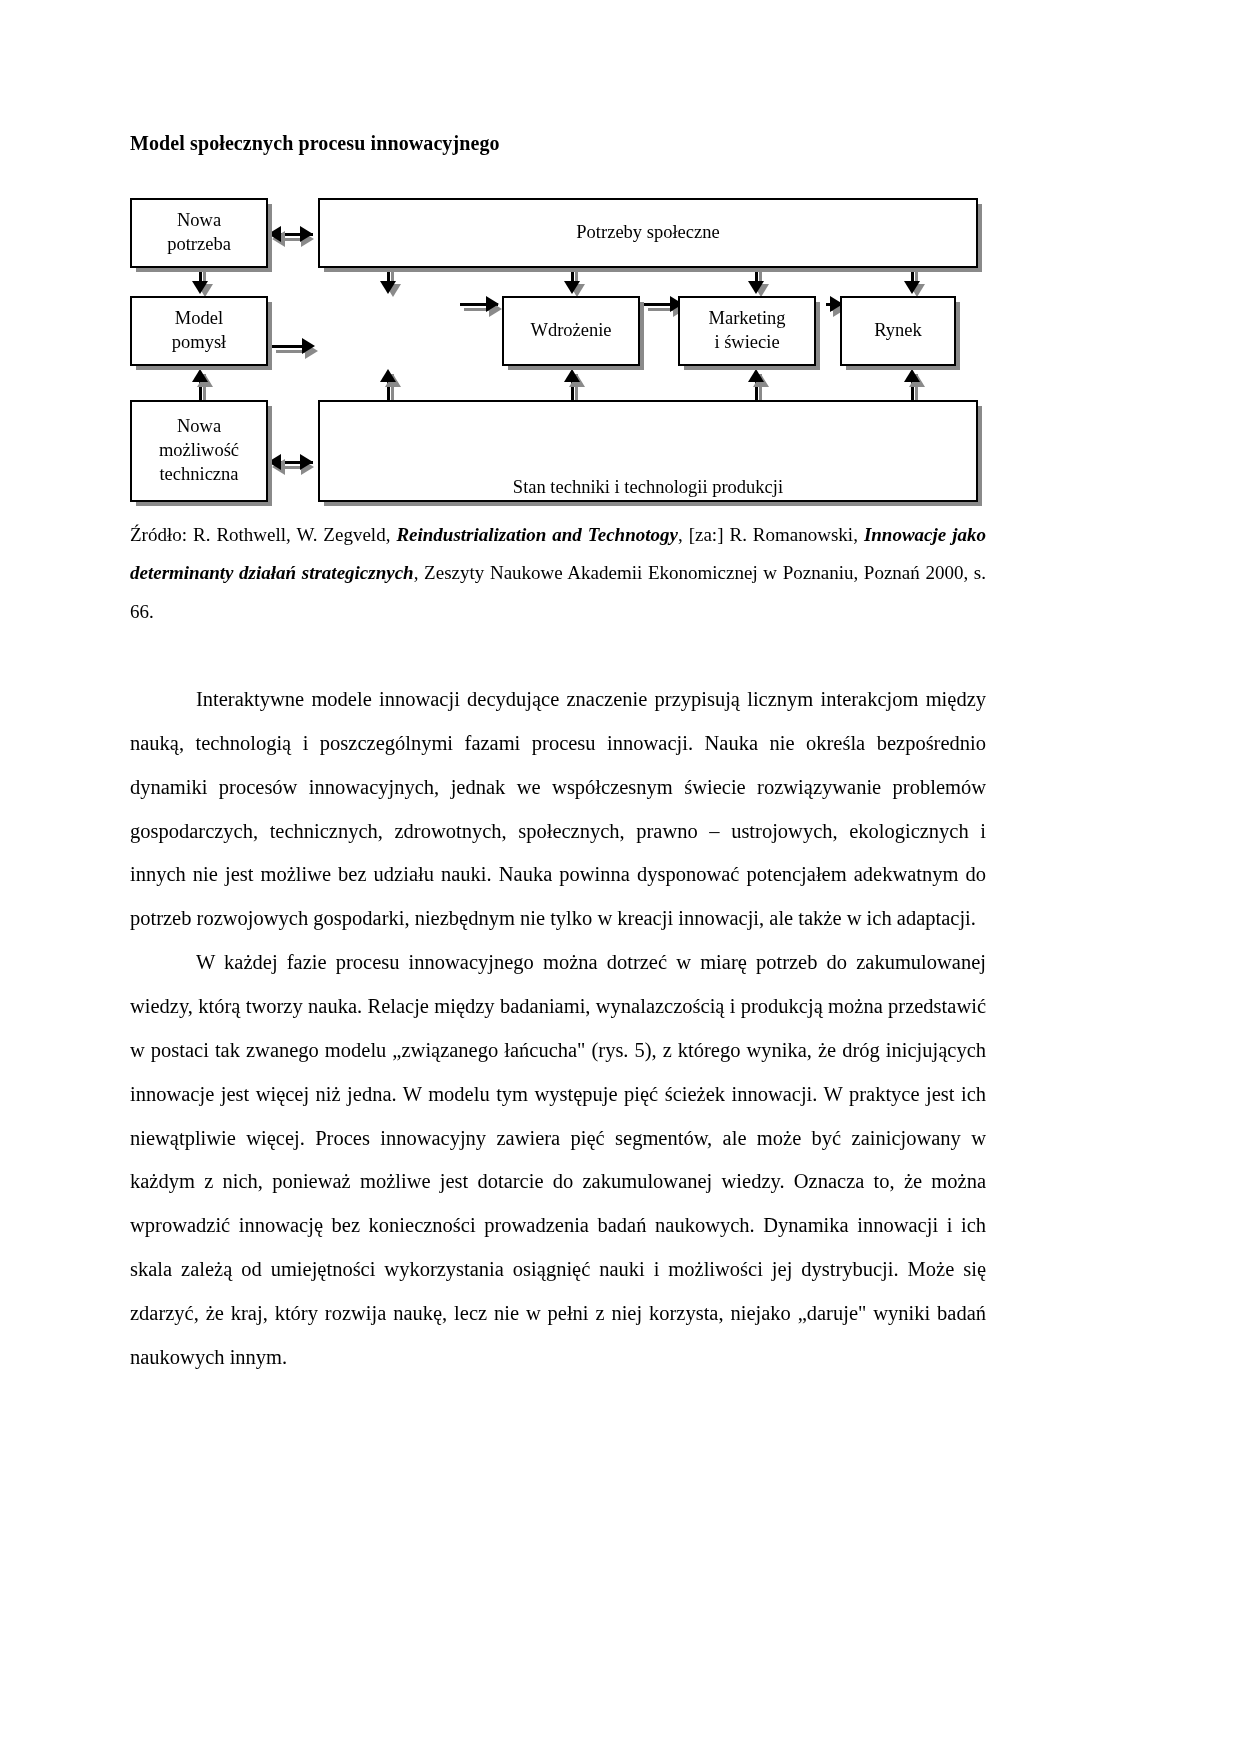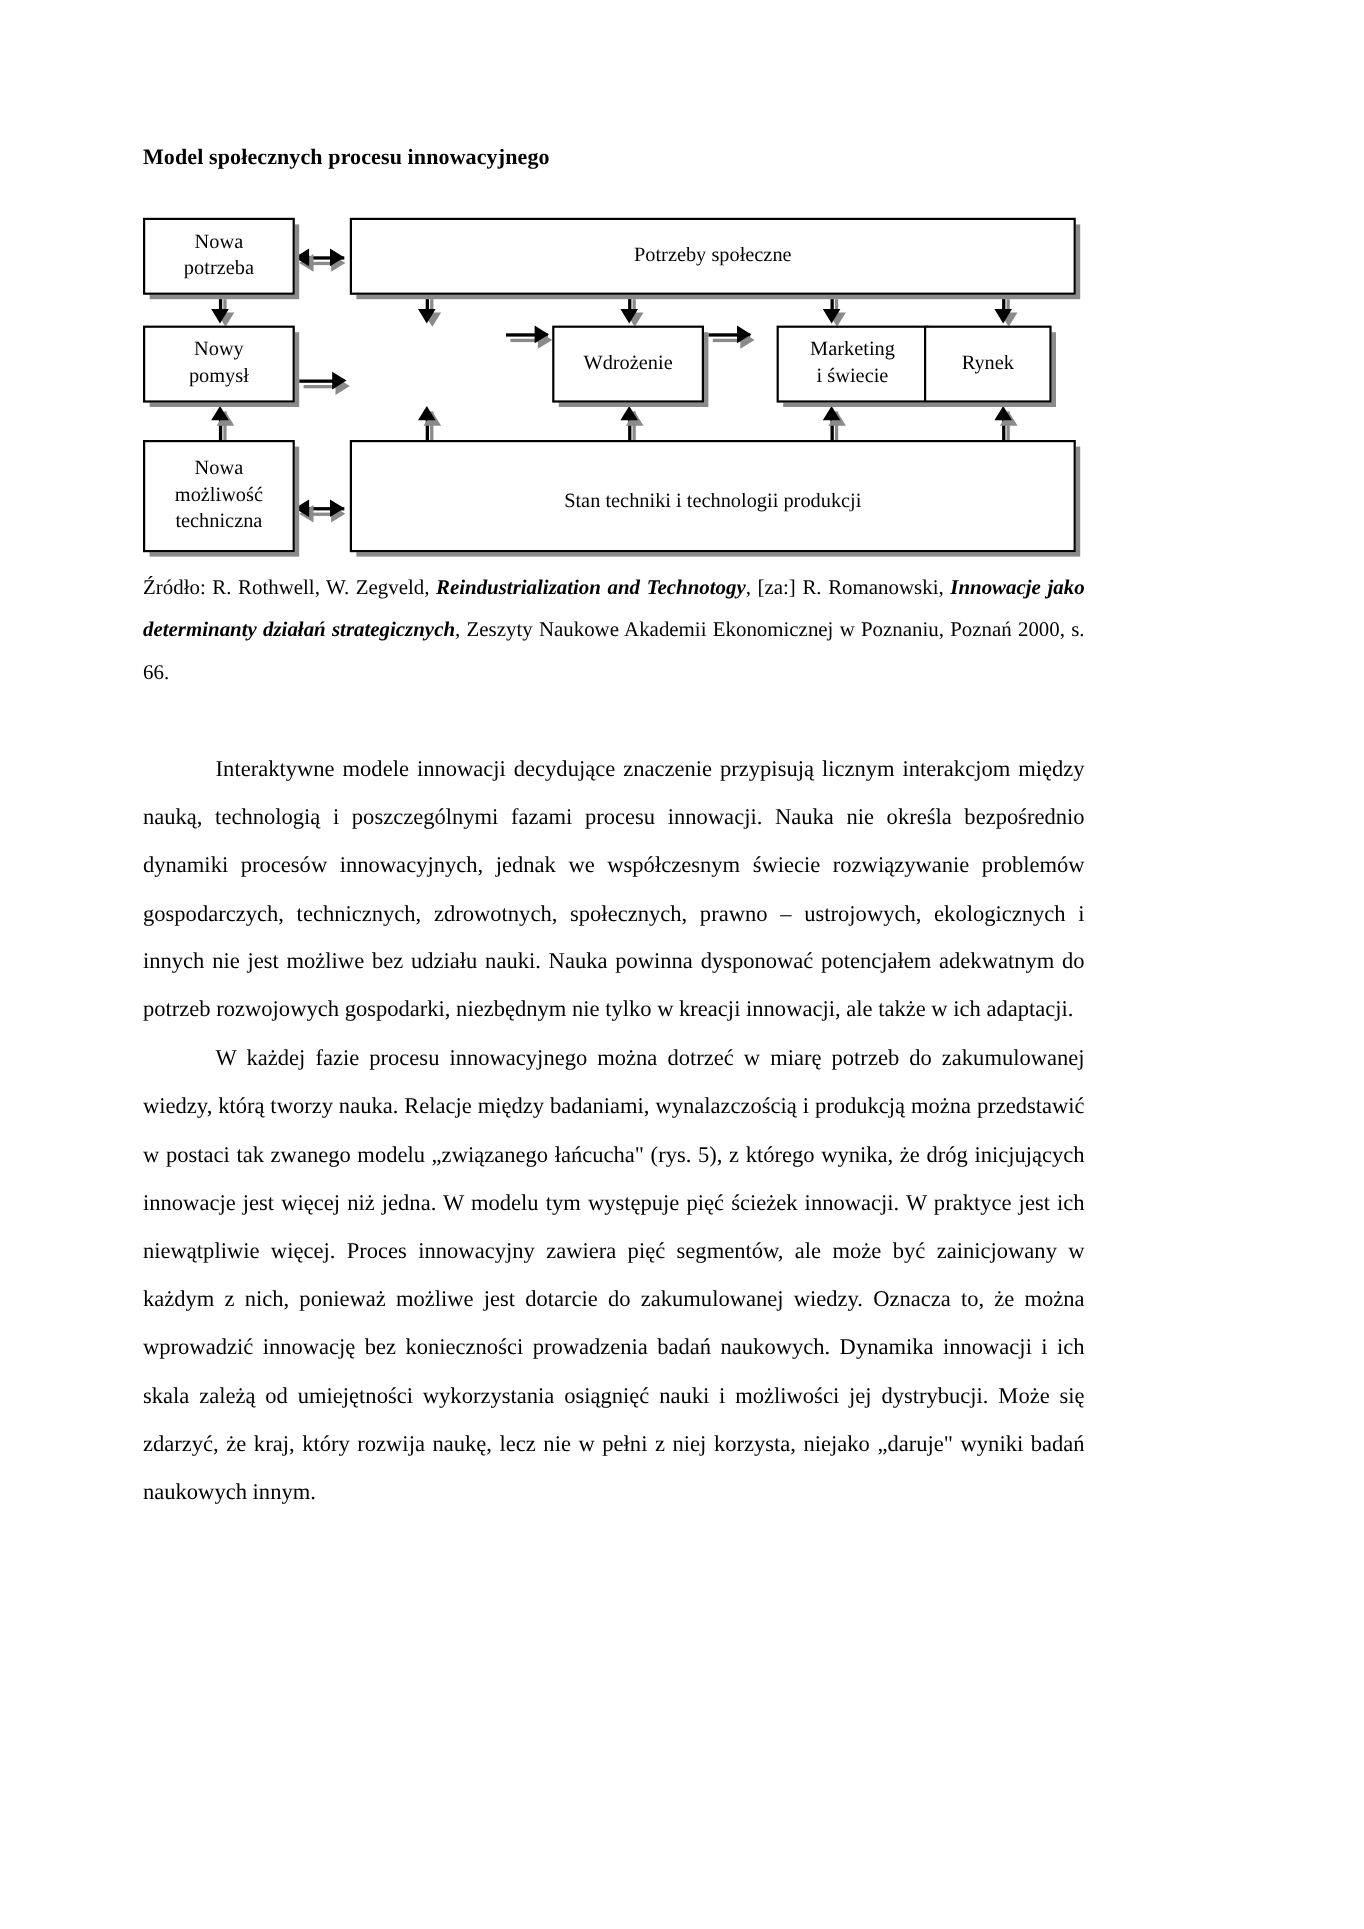--- a/index.html
+++ b/index.html
@@ -57,26 +57,26 @@
   }
   .nbox span { display: block; }
 
   
   .b-need      { left: 0px;   top: 0px;   width: 138px; height: 70px; }
   .b-social    { left: 188px; top: 0px;   width: 660px; height: 70px; }
   
   .b-idea      { left: 0px;   top: 98px;  width: 138px; height: 70px; }
   .b-rd        { left: 188px; top: 98px;  width: 138px; height: 70px; }
   .b-impl      { left: 372px; top: 98px;  width: 138px; height: 70px; }
-  .b-mkt       { left: 576px; top: 98px;  width: 138px; height: 70px; }
+  .b-mkt       { left: 548px; top: 98px;  width: 138px; height: 70px; }
   .b-market    { left: 710px; top: 98px;  width: 116px; height: 70px; }
   
   .b-tech      { left: 0px;   top: 202px; width: 138px; height: 102px; }
   .b-state     { left: 188px; top: 202px; width: 660px; height: 102px;
-                 align-items: center; padding-top: 12px; }
+                 align-items: flex-end; padding-top: 12px; }
 
   
   .vshaft, .vshadow, .hshaft, .hshadow {
     position: absolute;
     z-index: 2;
   }
   .vshaft  { width: 3px; background: #000000; }
   .vshadow { width: 3px; background: #8a8a8a; }
   .hshaft  { height: 3px; background: #000000; }
   .hshadow { height: 3px; background: #8a8a8a; }
@@ -146,21 +146,21 @@
 
     <div class="hshadow" style="left:148px; top:40px; width:30px;"></div>
     <div class="hshaft" style="left:145px; top:35px; width:38px;"></div>
     <div class="tri tri-right-s" style="left:171px; top:33px;"></div>
     <div class="tri tri-left-s" style="left:142px; top:33px;"></div>
     <div class="tri tri-right" style="left:170px; top:28px;"></div>
     <div class="tri tri-left" style="left:138px; top:28px;"></div>
 
     <div class="nbox b-idea">
       <div>
-        <span>Nowy</span>
+        <span>Model</span>
         <span>pomysł</span>
       </div>
     </div>
 
 
     <div class="nbox b-impl">
       <span>Wdrożenie</span>
     </div>
 
     <div class="nbox b-mkt">

